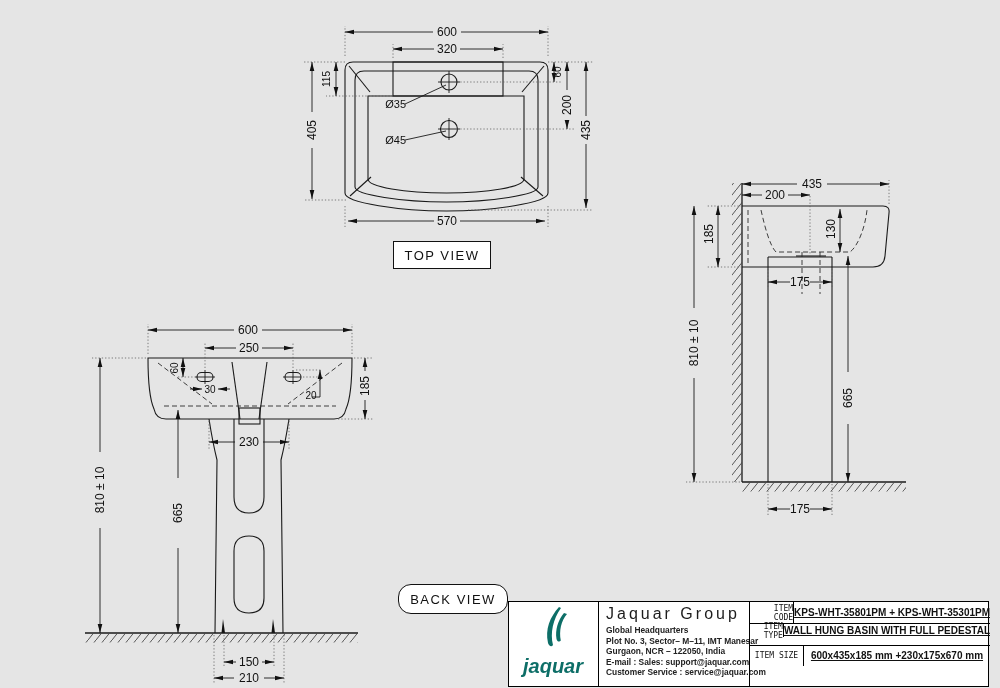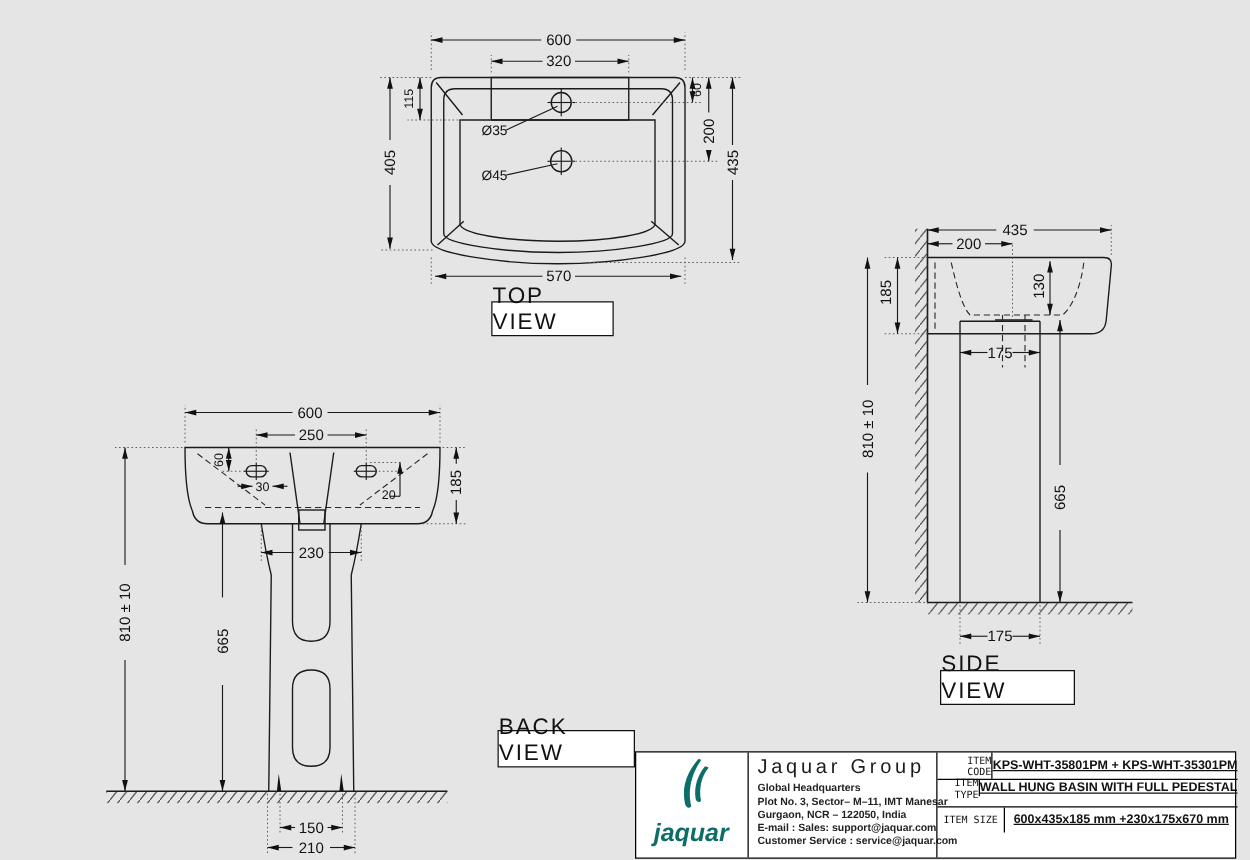--- a/index.html
+++ b/index.html
@@ -10,22 +10,22 @@
   .obj{fill:none;stroke:#1a1a1a;stroke-width:1.1;}
   .obj2{fill:none;stroke:#1a1a1a;stroke-width:1.3;}
   .dim{fill:none;stroke:#1a1a1a;stroke-width:0.9;}
   .ext{fill:none;stroke:#606060;stroke-width:0.8;stroke-dasharray:1.3 2;}
   .hid{fill:none;stroke:#2a2a2a;stroke-width:0.9;stroke-dasharray:5 3;}
   .spk{fill:#111;stroke:none;}
   .dt{font:12px "Liberation Sans",sans-serif;fill:#111;text-anchor:middle;}
   .dts{font:10px "Liberation Sans",sans-serif;fill:#111;text-anchor:middle;}
   .dia{font:11px "Liberation Sans",sans-serif;fill:#111;text-anchor:end;}
   
-  .view-label{position:absolute;border:1.3px solid #111;display:flex;align-items:flex-end;
-              justify-content:center;font-size:18px;letter-spacing:1.5px;color:#111;background:#fff;}
+  .view-label{position:absolute;border:1.3px solid #111;display:flex;align-items:center;
+              justify-content:center;font-size:13px;letter-spacing:1.5px;color:#111;background:#fff;}
   
   .tb{position:absolute;left:508px;top:601px;width:481px;height:86px;border:1.5px solid #000;
       box-sizing:border-box;background:#fff;}
   .tb .cell{position:absolute;box-sizing:border-box;}
   .tb-logo{left:0;top:0;width:89px;height:100%;}
   .tb-co{left:89px;top:0;width:151px;height:100%;border-left:1px solid #000;padding:3px 0 0 7px;}
   .tb-co .co-name{font-size:16px;letter-spacing:3px;color:#1c1c1c;margin-bottom:2px;white-space:nowrap;}
   .tb-co .co-line{font-size:8.4px;font-weight:bold;color:#222;line-height:10.6px;white-space:nowrap;}
   .tb-table{left:240px;top:0;width:241px;height:100%;border-left:1px solid #000;text-align:right;}
   .tb-row{position:absolute;left:0;width:100%;display:flex;border-top:1px solid #000;box-sizing:border-box;}
@@ -237,25 +237,22 @@
     <text class="dt" x="800" y="286">175</text>
     <line class="dim" x1="790" y1="509" x2="768" y2="509" marker-end="url(#arr)"></line>
     <line class="dim" x1="810" y1="509" x2="832" y2="509" marker-end="url(#arr)"></line>
     <text class="dt" x="800" y="513">175</text>
   </g>
 </svg>
 
 <div class="view-label" style="left:393px;top:241px;width:96px;height:26px;">
   <span>TOP VIEW</span>
 </div>
-<div class="view-label" style="left:398px;top:584px;width:108px;height:28px;">
+<div class="view-label" style="left:398px;top:584px;width:108px;height:28px;border-radius:13px;">
   <span>BACK VIEW</span>
-</div>
-<div class="view-label" style="left:752px;top:536px;width:106px;height:26px;">
-  <span>SIDE VIEW</span>
 </div>
 
 <div class="tb">
   <div class="cell tb-logo">
     <svg width="89" height="84" viewBox="0 0 89 84">
       <path d="M50,5 C41,15 36,27 39,41 C39.8,44.2 42.6,45.2 44,43 C41,31 44,17 52,6 Z" fill="#0d6e67"></path>
       <path d="M55,11 C49,18 46,28 47.5,37 C48,39.6 50.6,40.4 51.8,38.6 C50,29 52,19 58,12 Z" fill="#0d6e67"></path>
       <text class="logo-word" x="44" y="71" text-anchor="middle" fill="#0d6e67">jaquar</text>
     </svg>
   </div>

